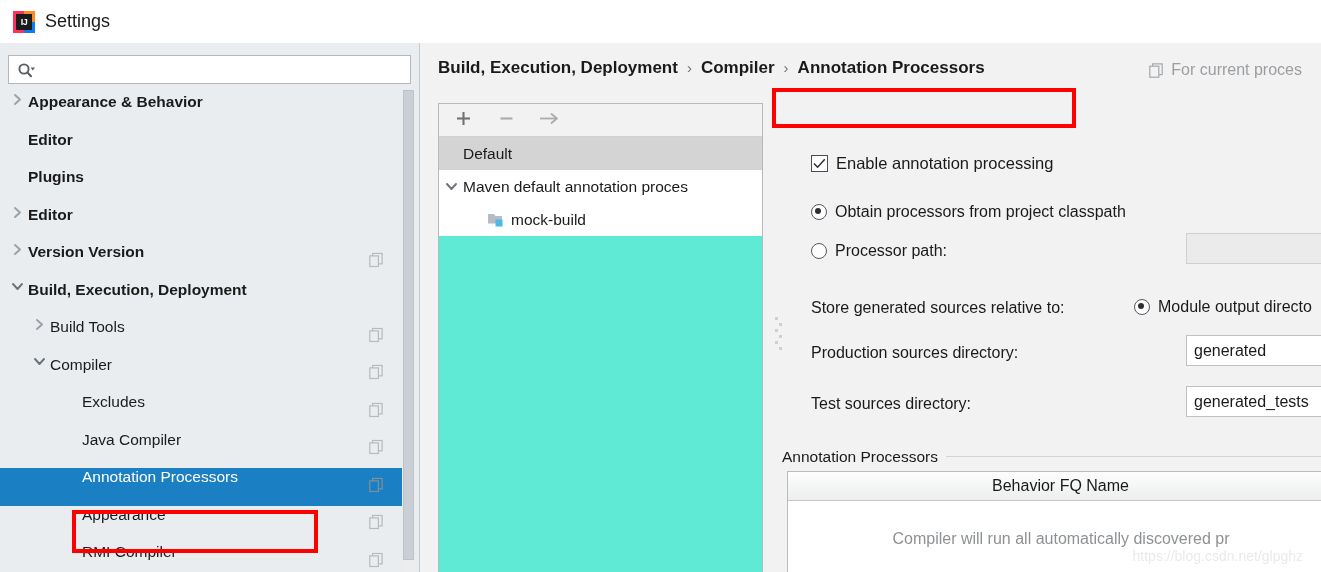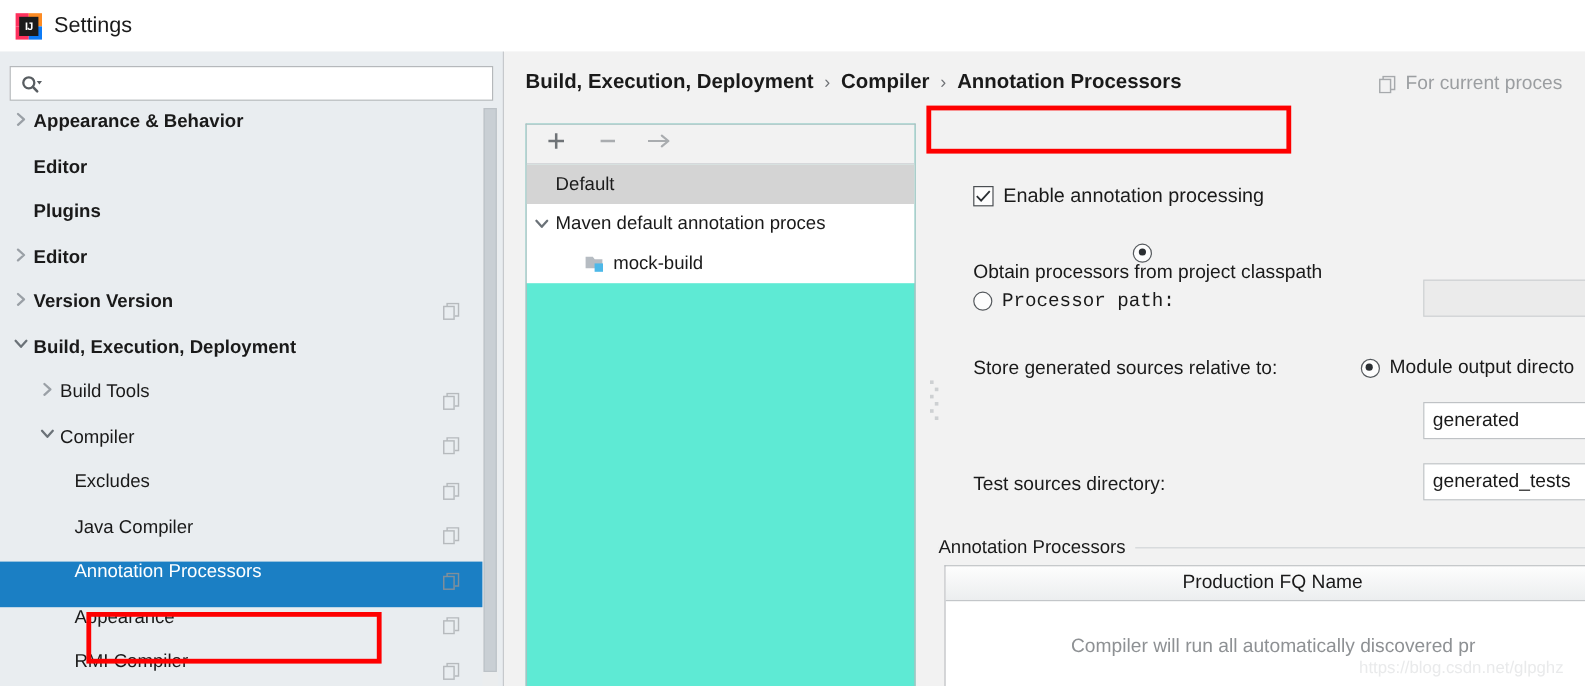--- a/index.html
+++ b/index.html
@@ -108,21 +108,21 @@
   .tree-copy-icon {
     position: absolute; right: 22px; top: 50%;
     transform: translateY(-50%);
     opacity: .55;
   }
   .tree-row.selected .tree-copy-icon { opacity: .9; }
 
   
   .ind0 { padding-left: 6px; }
   .ind1 { padding-left: 28px; }
-  .ind2 { padding-left: 40px; }
+  .ind2 { padding-left: 60px; }
 
   
   .sb-track {
     position: absolute; right: 4px; top: 47px;
     width: 13px; height: 482px;
     background: #ebedee;
   }
   .sb-thumb {
     position: absolute; left: 1px; top: 0;
     width: 11px; height: 470px;
@@ -549,50 +549,51 @@
 
       <div class="enable-line">
         <span class="checkbox">
           <svg width="13" height="11" viewBox="0 0 13 11">
             <polyline points="1,5.4 4.6,9.2 11.8,1.2" fill="none" stroke="#2b2f33" stroke-width="1.5"></polyline>
           </svg>
         </span>
         <span>Enable annotation processing</span>
       </div>
 
-      <div class="radio-line" style="left:29px; top:92px;flex-direction:column;">
+      <div class="radio-line" style="left:29px; top:92px;">
         <span class="radio on"></span>
         <span>Obtain processors from project classpath</span>
       </div>
 
-      <div class="radio-line" style="left:29px; top:131px;font-family:Liberation Mono, monospace;">
+      <div class="radio-line" style="left:29px; top:131px;">
         <span class="radio"></span>
         <span>Processor path:</span>
       </div>
 
       <div class="text-field disabled" style="left:404px; top:122px; width:185px; height:31px;"></div>
 
       <div class="field-label" style="left:29px; top:188px;">Store generated sources relative to:</div>
 
       <div class="radio-line" style="left:352px; top:187px;">
         <span class="radio on"></span>
         <span>Module output directo</span>
       </div>
 
+      <div class="field-label" style="left:29px; top:233px;">Production sources directory:</div>
       <div class="text-field" style="left:404px; top:224px; width:185px; height:31px;">generated</div>
 
       <div class="field-label" style="left:29px; top:284px;">Test sources directory:</div>
       <div class="text-field" style="left:404px; top:275px; width:185px; height:31px;">generated_tests</div>
 
       <div class="group-line"></div>
       <div class="group-title">Annotation Processors</div>
 
       <div class="table-box">
         <div class="table-head">
-          <span>Production FQ Name</span>
+          <span>Behavior FQ Name</span>
         </div>
         <div class="table-empty">Compiler will run all automatically discovered pr</div>
       </div>
     </div>
 
     <div class="red-box" id="redbox-enable" style="left:351px; top:45px;"></div>
   </div>
 
   <div class="watermark">https://blog.csdn.net/glpghz</div>
 </div>

